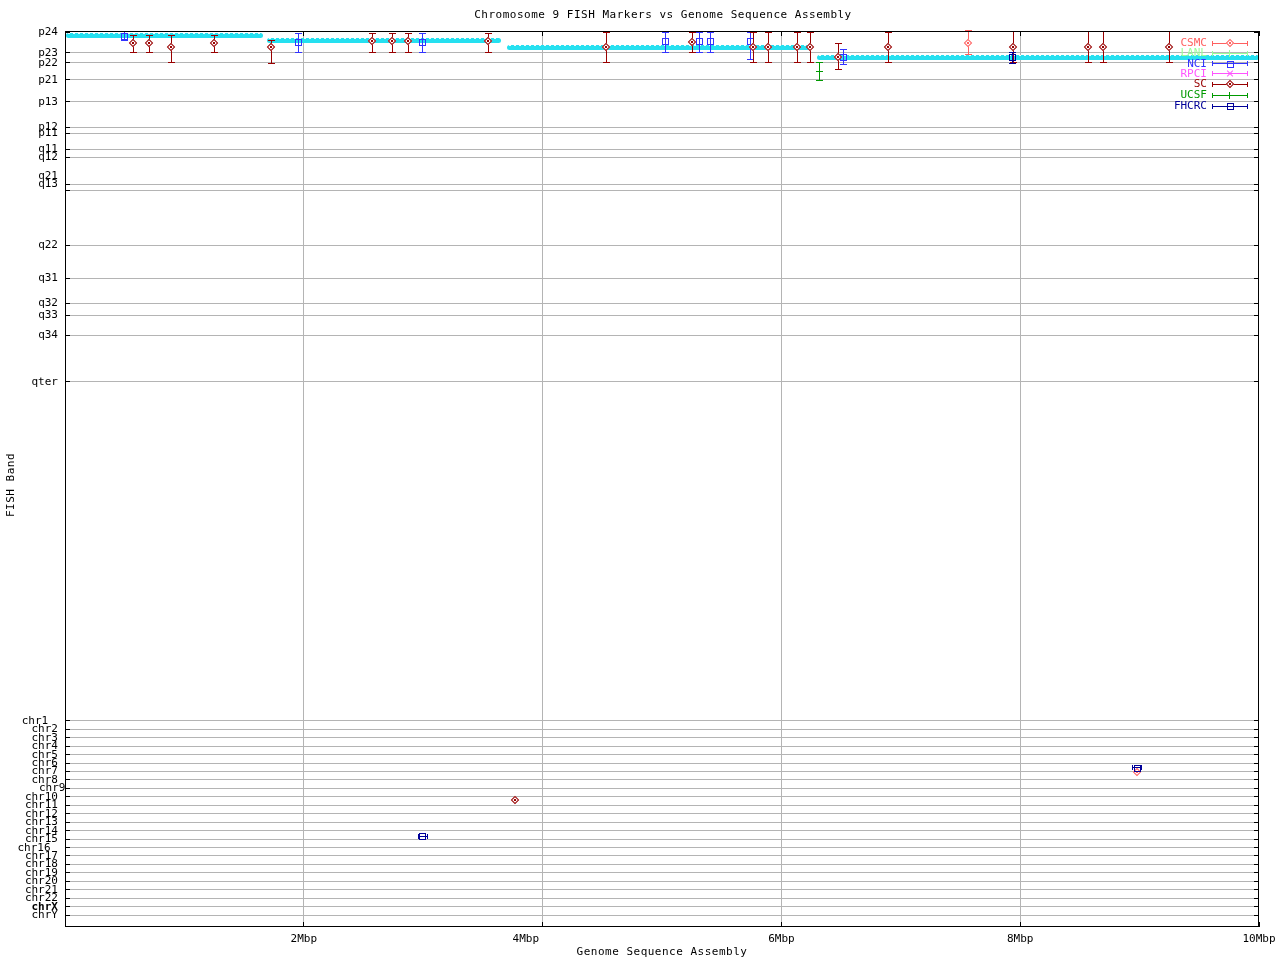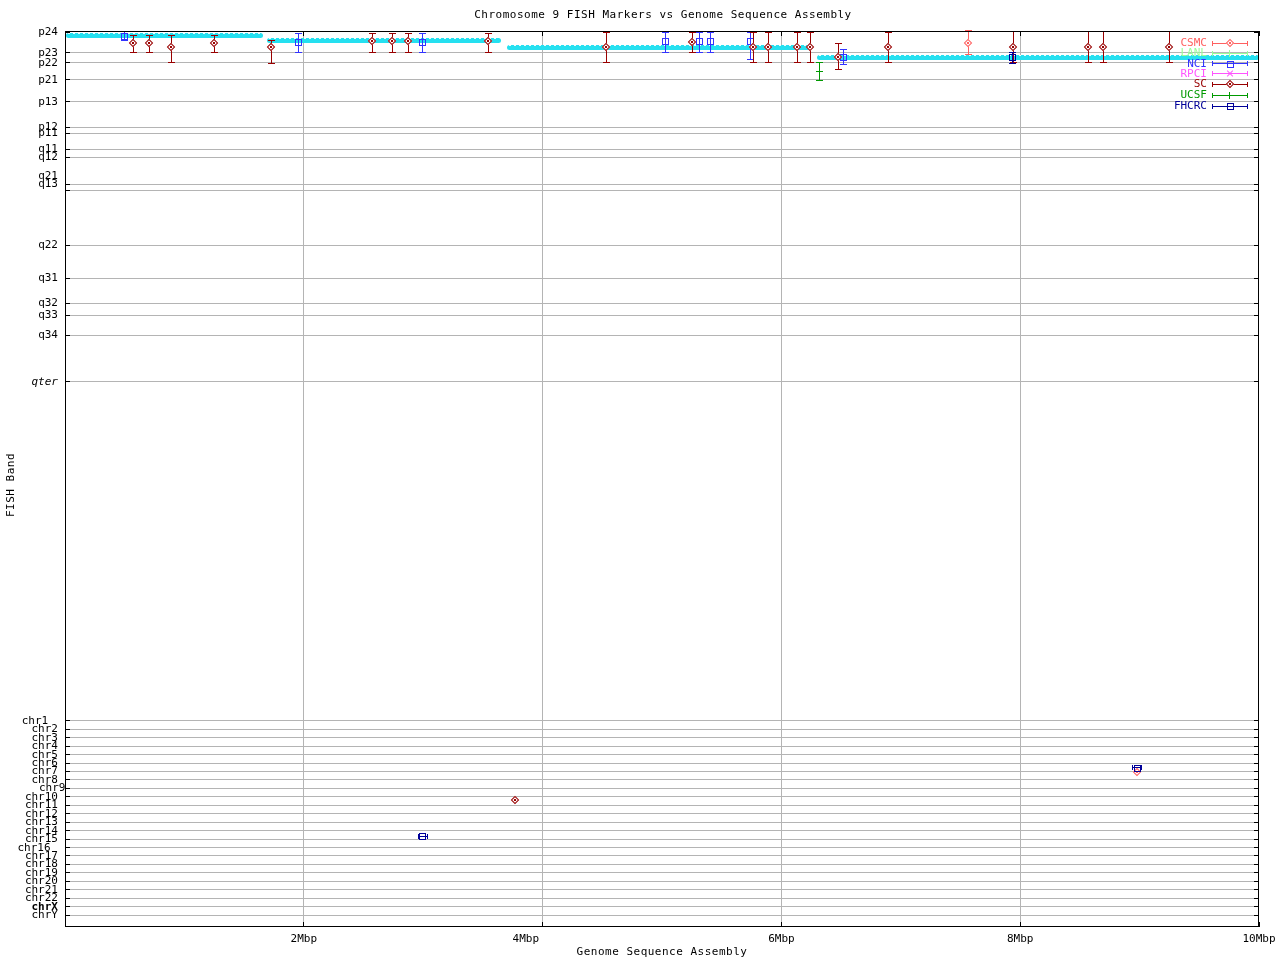--- a/index.html
+++ b/index.html
@@ -79,21 +79,21 @@
     <div style="left: 65px; top: 314.5px; width: 5px; height: 1px; background: rgb(0, 0, 0);"></div>
     <div style="left: 1254px; top: 314.5px; width: 5px; height: 1px; background: rgb(0, 0, 0);"></div>
     <div style="left: 0px; top: 309px; width: 58px; text-align: right; white-space: nowrap; line-height: 12px;">q33</div>
     <div style="left: 65px; top: 334.5px; width: 1194px; height: 1px; background: rgb(180, 180, 180);"></div>
     <div style="left: 65px; top: 334.5px; width: 5px; height: 1px; background: rgb(0, 0, 0);"></div>
     <div style="left: 1254px; top: 334.5px; width: 5px; height: 1px; background: rgb(0, 0, 0);"></div>
     <div style="left: 0px; top: 329px; width: 58px; text-align: right; white-space: nowrap; line-height: 12px;">q34</div>
     <div style="left: 65px; top: 381.2px; width: 1194px; height: 1px; background: rgb(180, 180, 180);"></div>
     <div style="left: 65px; top: 381.2px; width: 5px; height: 1px; background: rgb(0, 0, 0);"></div>
     <div style="left: 1254px; top: 381.2px; width: 5px; height: 1px; background: rgb(0, 0, 0);"></div>
-    <div style="left: 0px; top: 375.7px; width: 58px; text-align: right; white-space: nowrap; line-height: 12px; font-style: italic;">qter</div>
+    <div style="left: 0px; top: 375.7px; width: 58px; text-align: right; white-space: nowrap; line-height: 12px;">qter</div>
     <div style="left: 65px; top: 720.2px; width: 1194px; height: 1px; background: rgb(180, 180, 180);"></div>
     <div style="left: 65px; top: 720.2px; width: 5px; height: 1px; background: rgb(0, 0, 0);"></div>
     <div style="left: 1254px; top: 720.2px; width: 5px; height: 1px; background: rgb(0, 0, 0);"></div>
     <div style="left: 6px; top: 714.7px; width: 58px; text-align: center; white-space: nowrap; line-height: 12px;">chr1</div>
     <div style="left: 65px; top: 728.7px; width: 1194px; height: 1px; background: rgb(180, 180, 180);"></div>
     <div style="left: 65px; top: 728.7px; width: 5px; height: 1px; background: rgb(0, 0, 0);"></div>
     <div style="left: 1254px; top: 728.7px; width: 5px; height: 1px; background: rgb(0, 0, 0);"></div>
     <div style="left: 0px; top: 723.2px; width: 58px; text-align: right; white-space: nowrap; line-height: 12px;">chr2</div>
     <div style="left: 65px; top: 737.1px; width: 1194px; height: 1px; background: rgb(180, 180, 180);"></div>
     <div style="left: 65px; top: 737.1px; width: 5px; height: 1px; background: rgb(0, 0, 0);"></div>

